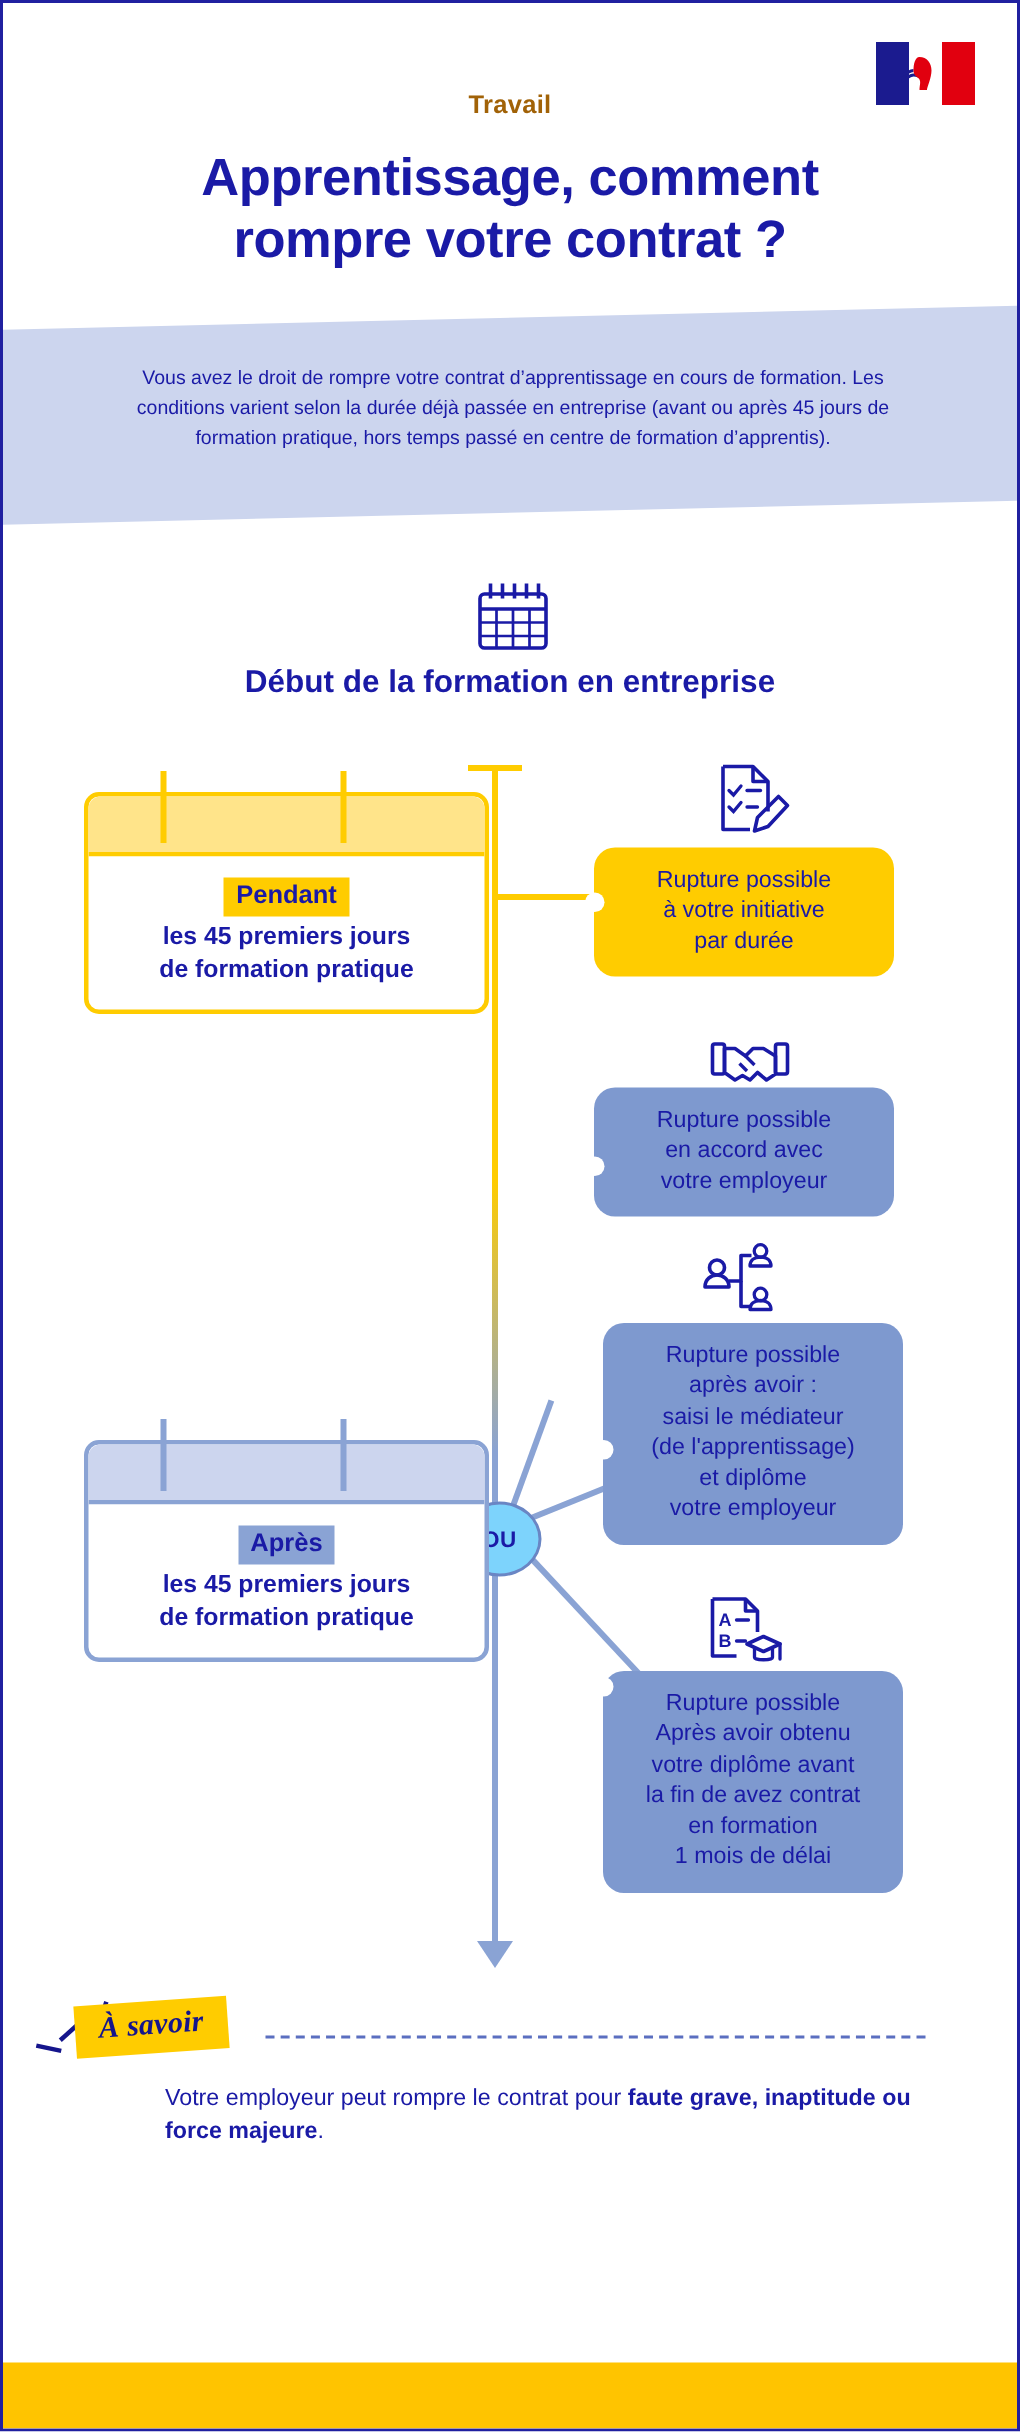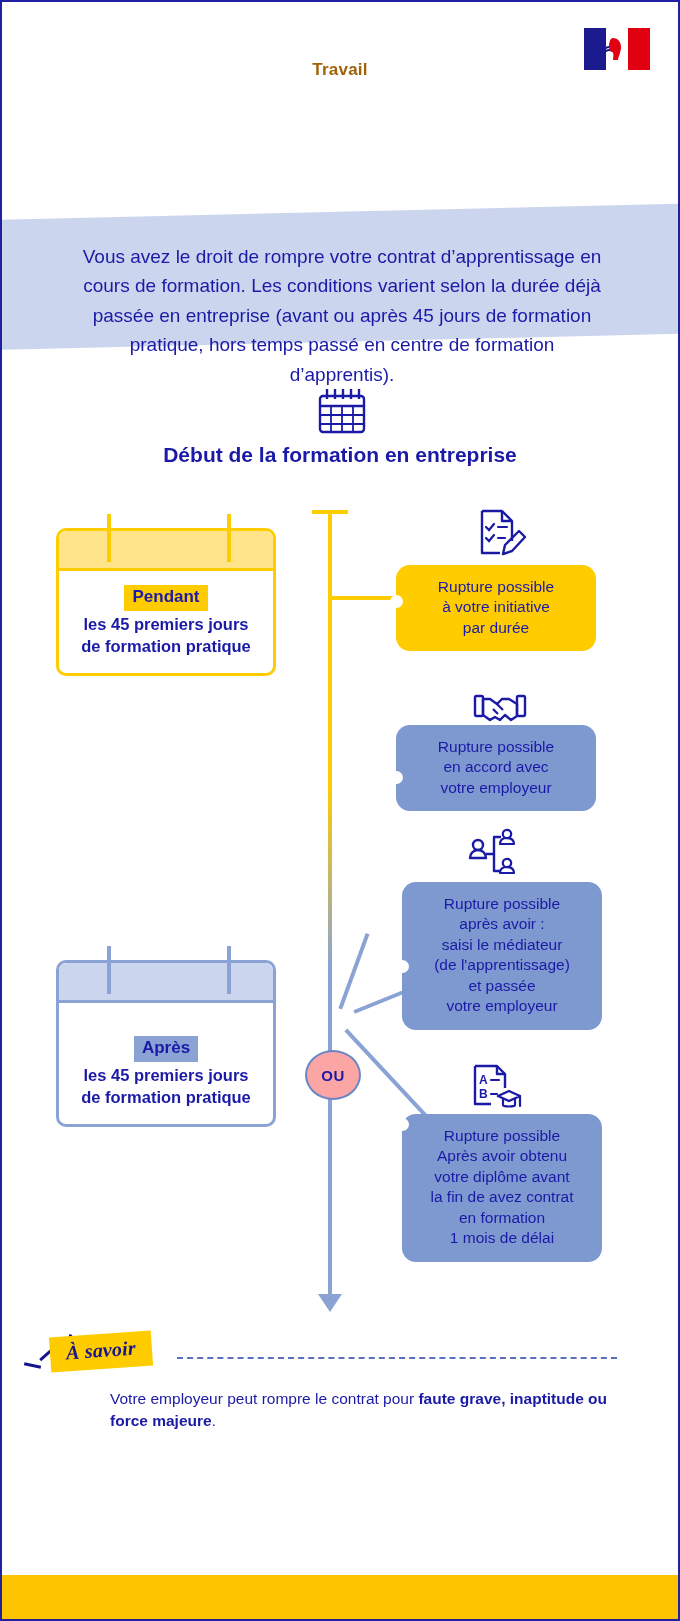--- a/index.html
+++ b/index.html
@@ -51,21 +51,21 @@
   .intro-band{
     position:absolute; top:218px; left:-10px;
     width:700px; height:130px;
     background:#ccd5ee;
     transform:rotate(-1.35deg);
     transform-origin:left top;
   }
   .intro-text{
     position:absolute; top:240px; left:78px; width:524px;
     text-align:center;
-    font-size:19px; line-height:1.55; color:#1a1aa6;
+    font-size:13px; line-height:1.55; color:#1a1aa6;
     font-weight:500;
   }
 
   
   .cal-head-icon{
     position:absolute; top:386px; left:309px;
     width:62px; height:48px;
   }
   .section-title{
     position:absolute; top:441px; left:0; right:0;
@@ -88,40 +88,40 @@
     width:74px; height:4px; background:#ffcc00;
   }
   .tl-arrow{
     position:absolute; left:316px; top:1292px;
     width:0;height:0;
     border-left:12px solid transparent;
     border-right:12px solid transparent;
     border-top:18px solid #8aa3d4;
   }
   .ou-circle{
-    position:absolute; left:303px; top:1048px;
+    position:absolute; left:303px; top:999px;
     width:52px; height:46px;
     border:2.5px solid #6a86c4;
     border-radius:50%;
-    background:#fca5a5;
+    background:#7dd3fc;
     display:flex;align-items:center;justify-content:center;
     font-size:15px;font-weight:bold;color:#1a1aa6;
     letter-spacing:.4px;
   }
   .diag{
     position:absolute;
     height:3.5px;
     background:#8aa3d4;
     transform-origin:left center;
   }
 
   
   .calcard{
     position:absolute;
-    width:220px;
+    width:270px;
     border-radius:10px;
     box-sizing:border-box;
     background:#ffffff;
     overflow:visible;
   }
   .calcard .rings{
     position:absolute; top:-17px; left:0; width:100%; height:22px;
   }
   .calcard .ring{
     position:absolute; top:0; width:3.5px; height:48px;
@@ -146,21 +146,21 @@
   
   #card-pendant{ left:54px; top:526px; border:3px solid #ffcc00; }
   #card-pendant .strip{ background:#ffe48a; border-bottom:3px solid #ffcc00; }
   #card-pendant .ring{ background:#ffcc00; }
   #card-pendant .tagword{ background:#ffcc00; color:#1a1aa6; }
 
   
   #card-apres{ left:54px; top:958px; border:3px solid #8aa3d4; }
   #card-apres .strip{ background:#ccd5ee; border-bottom:3px solid #8aa3d4; }
   #card-apres .ring{ background:#8aa3d4; }
-  #card-apres .tagword{ background:#8aa3d4; color:#1a1aa6;margin-top:19px; }
+  #card-apres .tagword{ background:#8aa3d4; color:#1a1aa6; }
 
   
   .rbox{
     position:absolute;
     width:200px;
     border-radius:14px;
     padding:12px 10px 13px;
     box-sizing:border-box;
     text-align:center;
     font-size:15.5px; line-height:1.32;
@@ -238,20 +238,24 @@
         <path d="M4 20c3-1 5-4 8-4 3 0 5 2 7 1" stroke="#1b1b8f" stroke-width="2" fill="none"></path>
         <path d="M3 16c4 0 6-3 9-3" stroke="#1b1b8f" stroke-width="2" fill="none"></path>
         <path d="M16 4c5 0 8 4 8 9s-3 11-3 13h-5c0-3 1-5 0-7-1-2-4-2-4-6s1-9 4-9z" fill="#e1000f"></path>
       </svg>
     </div>
     <div class="band b-red"></div>
   </div>
 
   <div class="eyebrow">Travail</div>
 
+  <div class="headline">
+    <div>Apprentissage, comment</div>
+    <div>rompre votre contrat ?</div>
+  </div>
 
   <div class="intro-band"></div>
   <div class="intro-text">Vous avez le droit de rompre votre contrat d’apprentissage en cours de formation. Les conditions varient selon la durée déjà passée en entreprise (avant ou après 45 jours de formation pratique, hors temps passé en centre de formation d’apprentis).</div>
 
   <svg class="cal-head-icon" viewBox="0 0 62 48">
     <rect x="9" y="8" width="44" height="36" rx="3" fill="none" stroke="#1a1aa6" stroke-width="2.4"></rect>
     <line x1="9" y1="18" x2="53" y2="18" stroke="#1a1aa6" stroke-width="2.4"></line>
     <line x1="16" y1="1" x2="16" y2="11" stroke="#1a1aa6" stroke-width="2.4"></line>
     <line x1="24" y1="1" x2="24" y2="11" stroke="#1a1aa6" stroke-width="2.4"></line>
     <line x1="32" y1="1" x2="32" y2="11" stroke="#1a1aa6" stroke-width="2.4"></line>
@@ -342,21 +346,21 @@
     <path d="M34 16c0-4 3-6 7-6s7 2 7 6z" fill="none" stroke="#1a1aa6" stroke-width="2.2" stroke-linejoin="round"></path>
     <circle cx="41" cy="35" r="4.2" fill="none" stroke="#1a1aa6" stroke-width="2.2"></circle>
     <path d="M34 45c0-4 3-6 7-6s7 2 7 6z" fill="none" stroke="#1a1aa6" stroke-width="2.2" stroke-linejoin="round"></path>
   </svg>
   <div class="rbox blue" id="rbox3">
     <div class="dot" style="left:-6px; top:78px;"></div>
     <div>Rupture possible</div>
     <div>après avoir :</div>
     <div>saisi le médiateur</div>
     <div>(de l'apprentissage)</div>
-    <div>et passée</div>
+    <div>et diplôme</div>
     <div>votre employeur</div>
   </div>
 
   <svg class="ricon" id="icon4" viewBox="0 0 56 52">
     <path d="M9 4h22l8 8v14" fill="none" stroke="#1a1aa6" stroke-width="2.4" stroke-linejoin="round"></path>
     <path d="M9 4v38h16" fill="none" stroke="#1a1aa6" stroke-width="2.4" stroke-linejoin="round"></path>
     <path d="M31 4v8h8" fill="none" stroke="#1a1aa6" stroke-width="2.4" stroke-linejoin="round"></path>
     <text x="13" y="22" font-family="Liberation Sans, sans-serif" font-size="12" font-weight="bold" fill="#1a1aa6">A</text>
     <line x1="25" y1="18" x2="33" y2="18" stroke="#1a1aa6" stroke-width="2.2" stroke-linecap="round"></line>
     <text x="13" y="36" font-family="Liberation Sans, sans-serif" font-size="12" font-weight="bold" fill="#1a1aa6">B</text>

